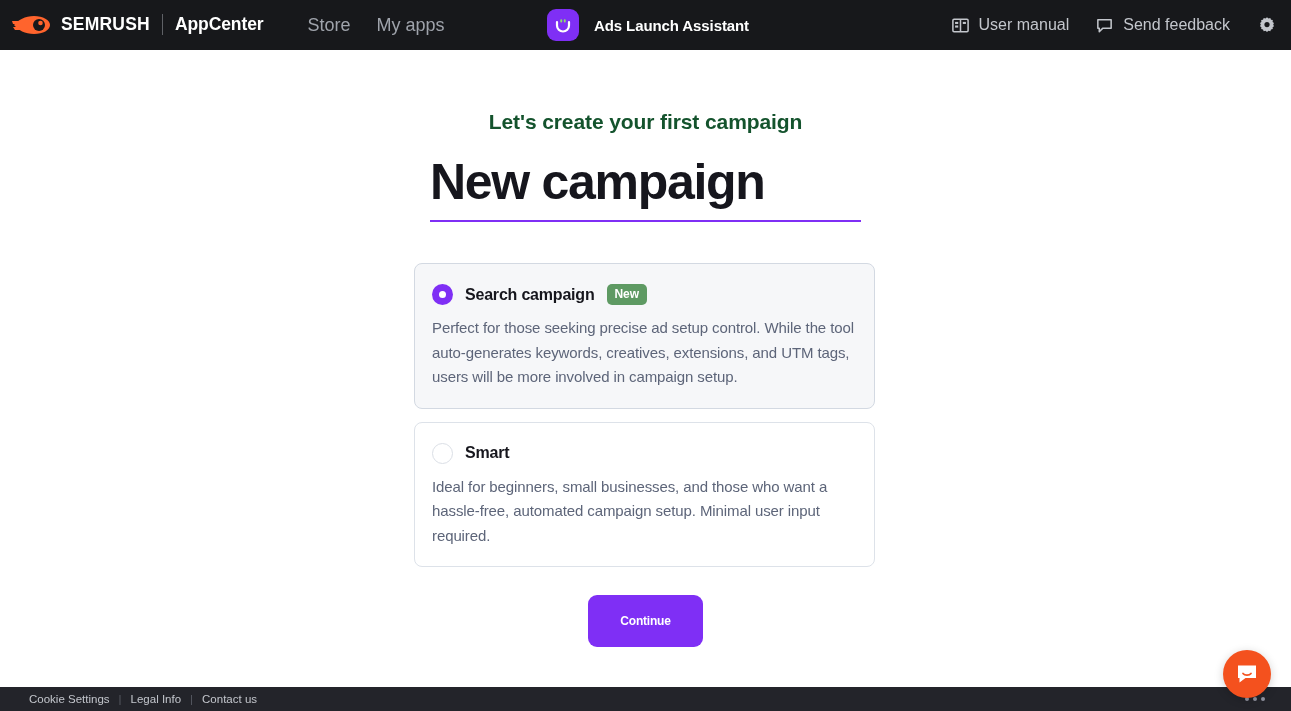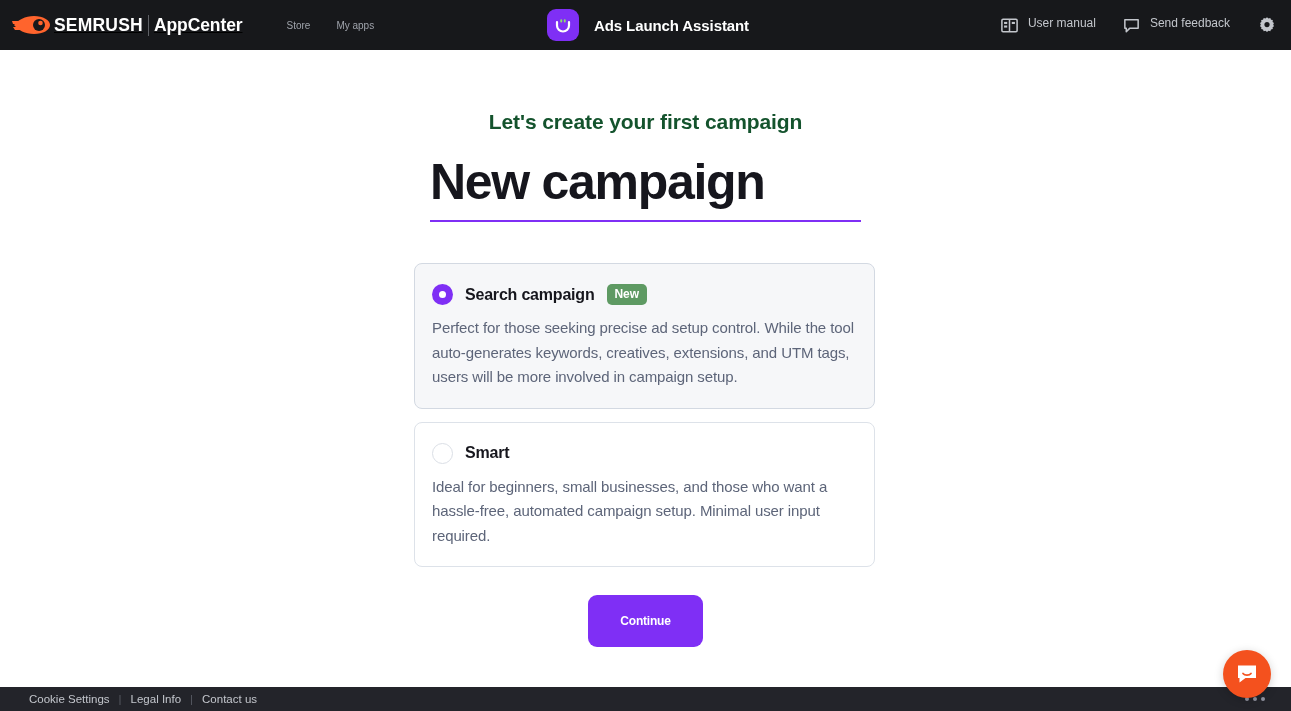--- a/index.html
+++ b/index.html
@@ -21,24 +21,23 @@
     height: 50px;
     background: #17181b;
     display: flex;
     align-items: center;
     position: relative;
     width: 100%;
   }
 
   .brand {
     display: flex;
-    align-items: flex-end;
+    align-items: flex-start;
     margin-left: 12px;
-    gap: 2px;
-    text-decoration: underline;
+    gap: 9px;
   }
 
   .logo-mark { width: 40px; height: 22px; display: block; flex: none; }
 
   .brand-name {
     color: #ffffff;
     font-size: 17.5px;
     font-weight: 700;
     letter-spacing: 0.2px;
     white-space: nowrap;
@@ -61,21 +60,21 @@
 
   .nav-left {
     display: flex;
     align-items: center;
     gap: 26px;
     margin-left: 44px;
   }
 
   .nav-link {
     color: #9fa3ab;
-    font-size: 10px;
+    font-size: 18px;
     font-weight: 500;
     white-space: nowrap;
     cursor: pointer;
   }
 
   .app-center {
     position: absolute;
     left: 547px;
     top: 0;
     height: 50px;
@@ -107,24 +106,24 @@
     right: 13px;
     top: 0;
     height: 50px;
     display: flex;
     align-items: center;
     gap: 26px;
   }
 
   .nav-item {
     display: flex;
-    align-items: flex-start;
+    align-items: center;
     gap: 9px;
     color: #c3c6cc;
-    font-size: 12px;
+    font-size: 16px;
     font-weight: 500;
     white-space: nowrap;
     cursor: pointer;
   }
 
   .icon-btn {
     display: flex;
     align-items: center;
     justify-content: center;
     cursor: pointer;

